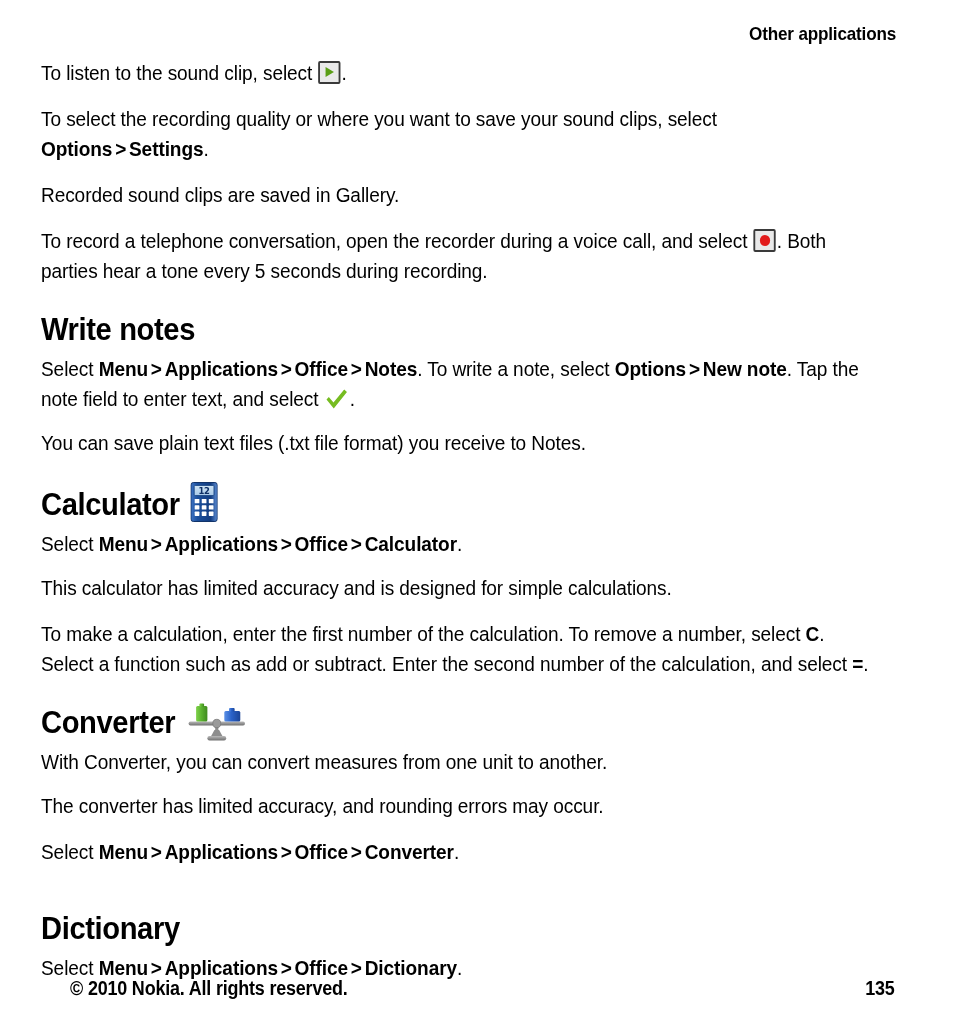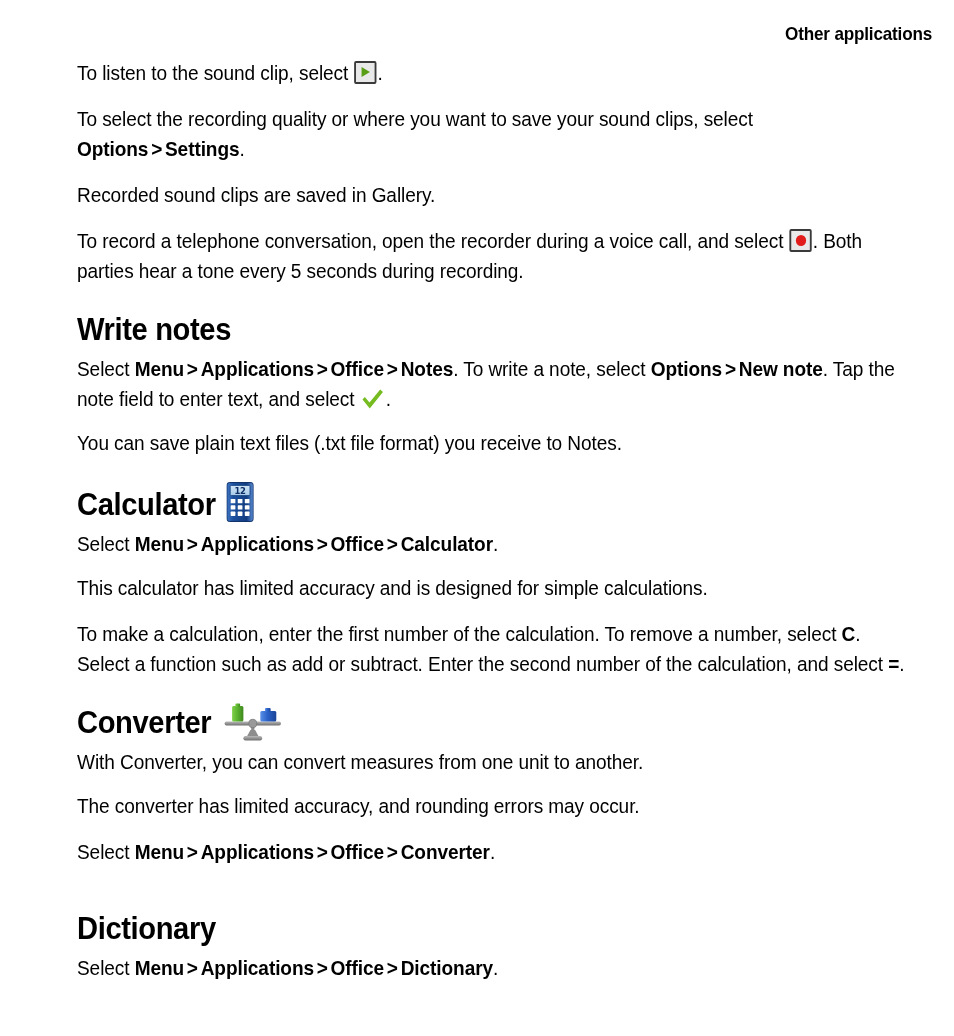--- a/index.html
+++ b/index.html
@@ -13,21 +13,20 @@
     position: relative;
     font-family: "Liberation Sans", "DejaVu Sans", sans-serif;
     color: #000000;
     overflow: hidden;
   }
   .page {
     position: absolute;
     left: 0; top: 0;
     width: 896px;
     height: 1036px;
-    margin-left: 36px;
   }
 
   
   .running-header {
     position: absolute;
     left: 58px;
     top: 22px;
     width: 838px;
     text-align: right;
     font-weight: bold;
@@ -270,14 +269,18 @@
     <p class="body"><span>Select </span><b>Menu</b><span class="gt">&gt;</span><b>Applications</b><span class="gt">&gt;</span><b>Office</b><span class="gt">&gt;</span><b>Converter</b><span>.</span></p>
 
     <h2 class="section spaced">
       <span class="htext">Dictionary</span>
     </h2>
 
     <p class="body"><span>Select </span><b>Menu</b><span class="gt">&gt;</span><b>Applications</b><span class="gt">&gt;</span><b>Office</b><span class="gt">&gt;</span><b>Dictionary</b><span>.</span></p>
 
   </div>
 
+  <div class="footer">
+    <span class="copy">© 2010 Nokia. All rights reserved.</span>
+    <span class="pageno">135</span>
+  </div>
 
 </div>
 
 </body></html>

